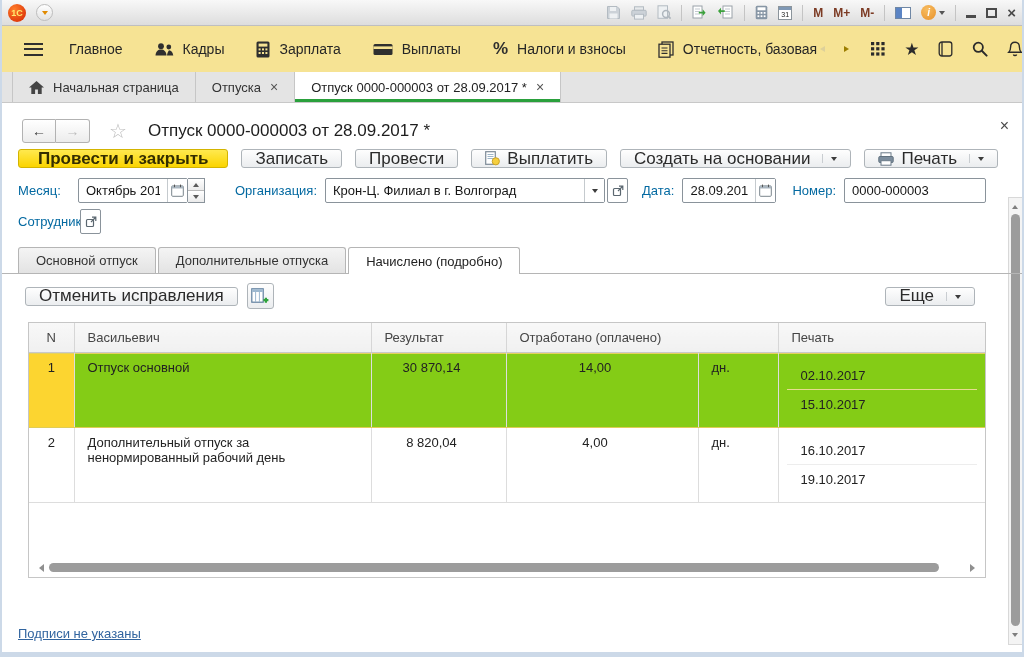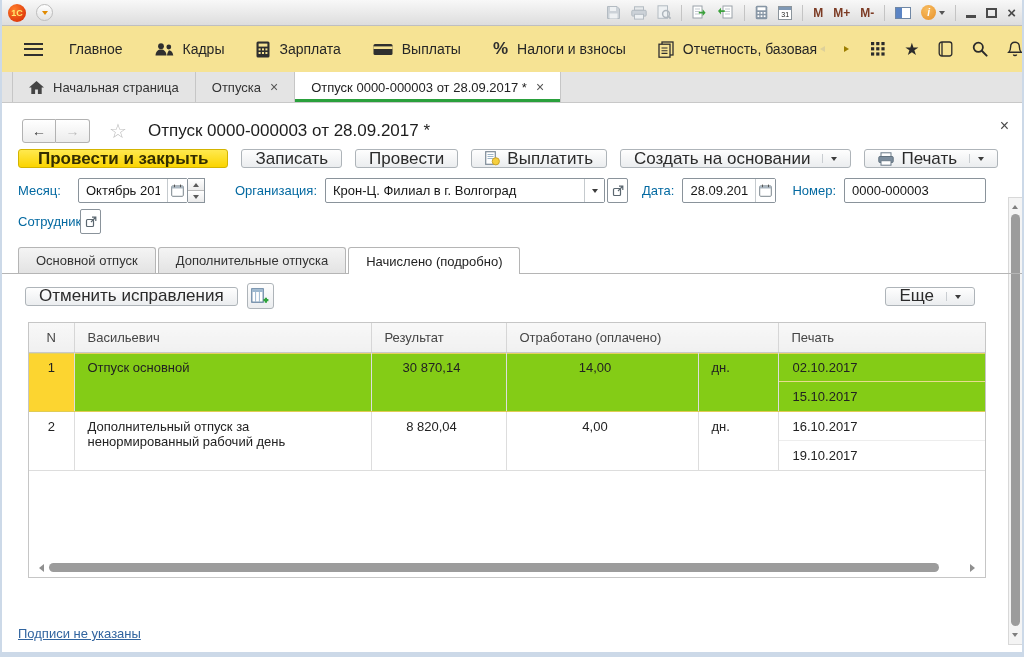--- a/index.html
+++ b/index.html
@@ -94,21 +94,21 @@
   .grid th.c-n { text-align:center; padding:0; }
   .grid th:last-child { border-right:none; }
   .grid td { border-right:1px solid #dddddd; border-bottom:1px solid #dddddd; vertical-align:top; color:#222; }
   .grid td:last-child { border-right:none; }
   .grid tr.r1 { height:58px; }
   .grid tr.r2 { height:59px; }
   .c-n-cell { text-align:center; padding-top:7px; }
   .c-accrual { padding:7px 10px 0 13px; white-space:pre-line; }
   .c-num { text-align:center; padding:7px 14px 0 0; }
   .c-unit { padding:7px 0 0 13px; }
-  .c-period { padding:0 !important; }
+  .c-period { padding:8px !important; }
   .pcell { height:29px; line-height:29px; padding-left:14px; }
   tr.sel td { background:#84cc16; border-bottom:1px solid #e0cc55; box-shadow:inset 0 1px 0 #e5d25e; }
   tr.sel td.c-n-cell { background:#fcd530; }
   tr.sel .pcell.first { border-bottom:1px solid #e8dc90; }
   tr.r2 .pcell.first { border-bottom:1px solid #ededed; }
 
   .hscroll { position:absolute; left:2px; right:2px; bottom:2px; height:14px; }
   .hthumb { position:absolute; left:18px; right:44px; top:2px; height:9px; background:#9c9c9c; border-radius:6px; }
   .tri.h-left { position:absolute; left:4px; top:3px; border:4px solid transparent; border-right:5px solid #8f8f8f; }
   .tri.h-right { position:absolute; right:4px; top:3px; border:4px solid transparent; border-left:5px solid #8f8f8f; }

